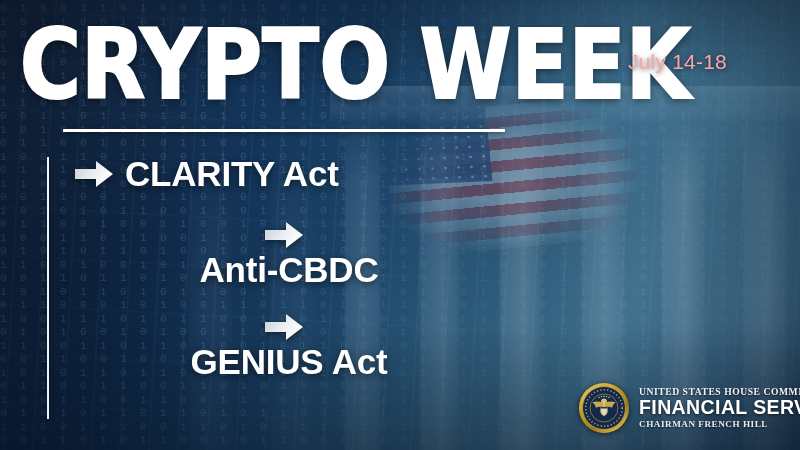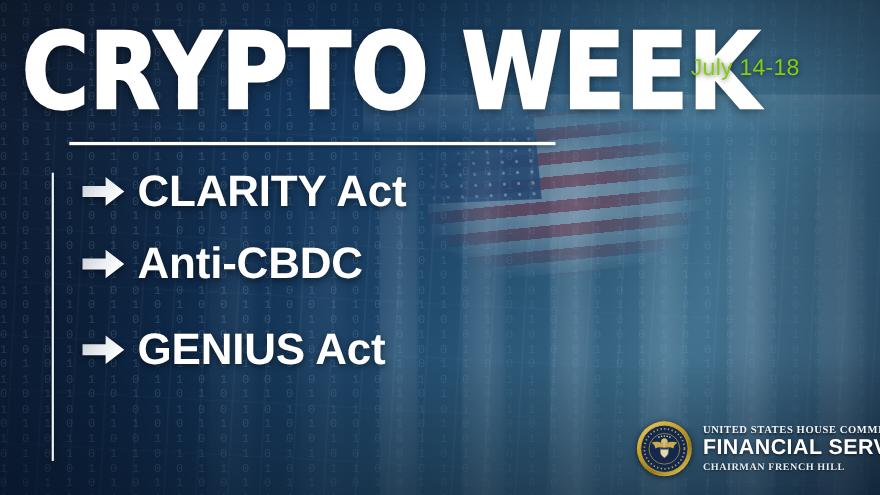--- a/index.html
+++ b/index.html
@@ -189,21 +189,21 @@
     white-space: nowrap;
     text-shadow: 0 2px 10px rgba(0,0,0,0.55), 0 0 2px rgba(0,0,0,0.5);
     -webkit-text-stroke: 2.2px #ffffff;
   }
 
   .date-label {
     position: absolute;
     left: 628px;
     top: 50px;
     width: 150px;
-    color: #84cc16;
+    color: #fca5a5;
     font-size: 21px;
     font-weight: 400;
     letter-spacing: 0.2px;
     text-align: left;
     text-shadow: 0 1px 5px rgba(0,0,0,0.6);
   }
 
   .divider {
     position: absolute;
     left: 63px;
@@ -229,34 +229,34 @@
     left: 74px;
     top: 150px;
     width: 430px;
   }
   .bullet-row {
     display: flex;
     align-items: center;
     margin-bottom: 14px;
   }
   .bullet-row.b1 { margin-top: 4px; }
-  .bullet-row.b2 { margin-top: 26px; }
-  .bullet-row.b3 { margin-top: 38px; }
+  .bullet-row.b2 { margin-top: 26px; flex-direction: column; }
+  .bullet-row.b3 { margin-top: 22px; flex-direction: column; }
 
   .arrow {
     flex: 0 0 auto;
     width: 40px;
     height: 30px;
     margin-right: 11px;
     filter: drop-shadow(0 2px 3px rgba(0,0,0,0.5));
   }
   .bullet-text {
     color: #ffffff;
     font-weight: 700;
-    font-size: 40px;
+    font-size: 35px;
     line-height: 40px;
     letter-spacing: -0.2px;
     text-shadow: 0 2px 7px rgba(0,0,0,0.55);
   }
   .bullet-text .ln { display: block; }
 
   
   .logo {
     position: absolute;
     left: 578px;

